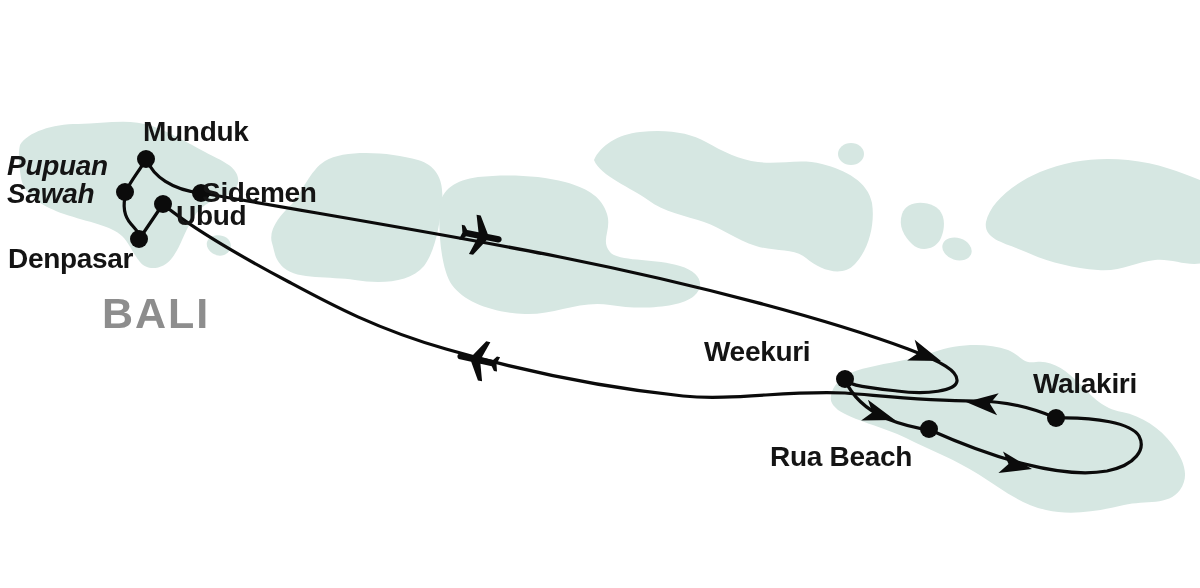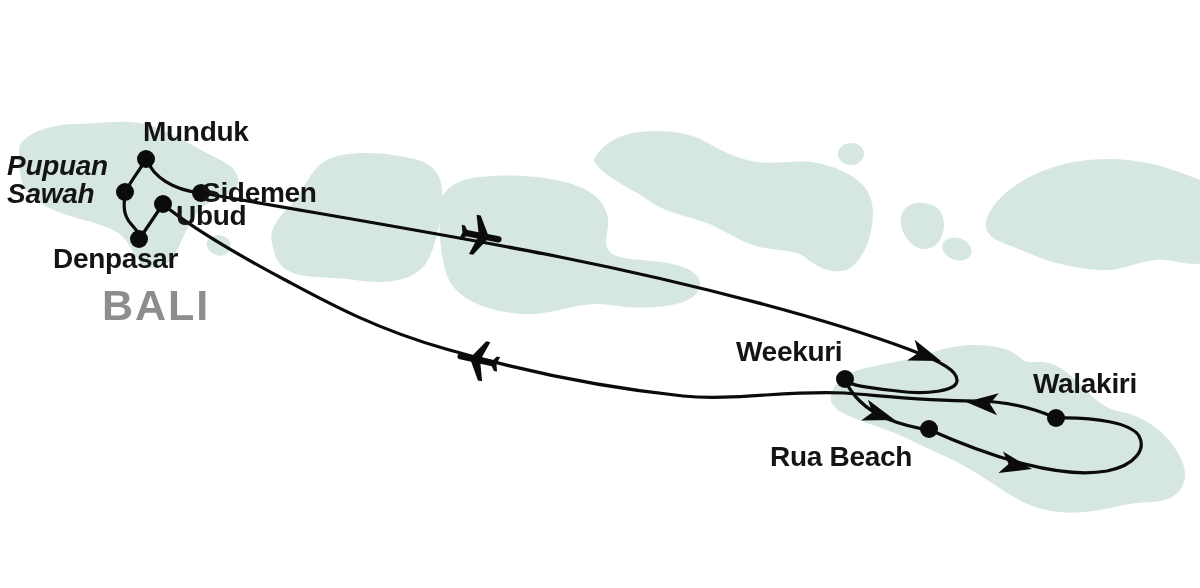--- a/index.html
+++ b/index.html
@@ -119,23 +119,23 @@
 
   <div class="place-label" style="left:143px;top:118px;">Munduk</div>
 
   <div class="place-label" style="left:7px;top:152px;font-style:italic;">Pupuan
 Sawah</div>
 
   <div class="place-label" style="left:202px;top:157px;margin-top:22px;">Sidemen</div>
 
   <div class="place-label" style="left:176px;top:202px;">Ubud</div>
 
-  <div class="place-label" style="left:8px;top:245px;margin-left:45px;">Denpasar</div>
+  <div class="place-label" style="left:8px;top:245px;">Denpasar</div>
 
-  <div class="place-label" style="left:736px;top:338px;">Weekuri</div>
+  <div class="place-label" style="left:704px;top:338px;">Weekuri</div>
 
   <div class="place-label" style="left:770px;top:443px;">Rua Beach</div>
 
   <div class="place-label" style="left:1033px;top:370px;">Walakiri</div>
 
-  <div class="region-label" style="left:102px;top:284px;">BALI</div>
+  <div class="region-label" style="left:102px;top:292px;">BALI</div>
 
 </div>
 
 </body></html>

